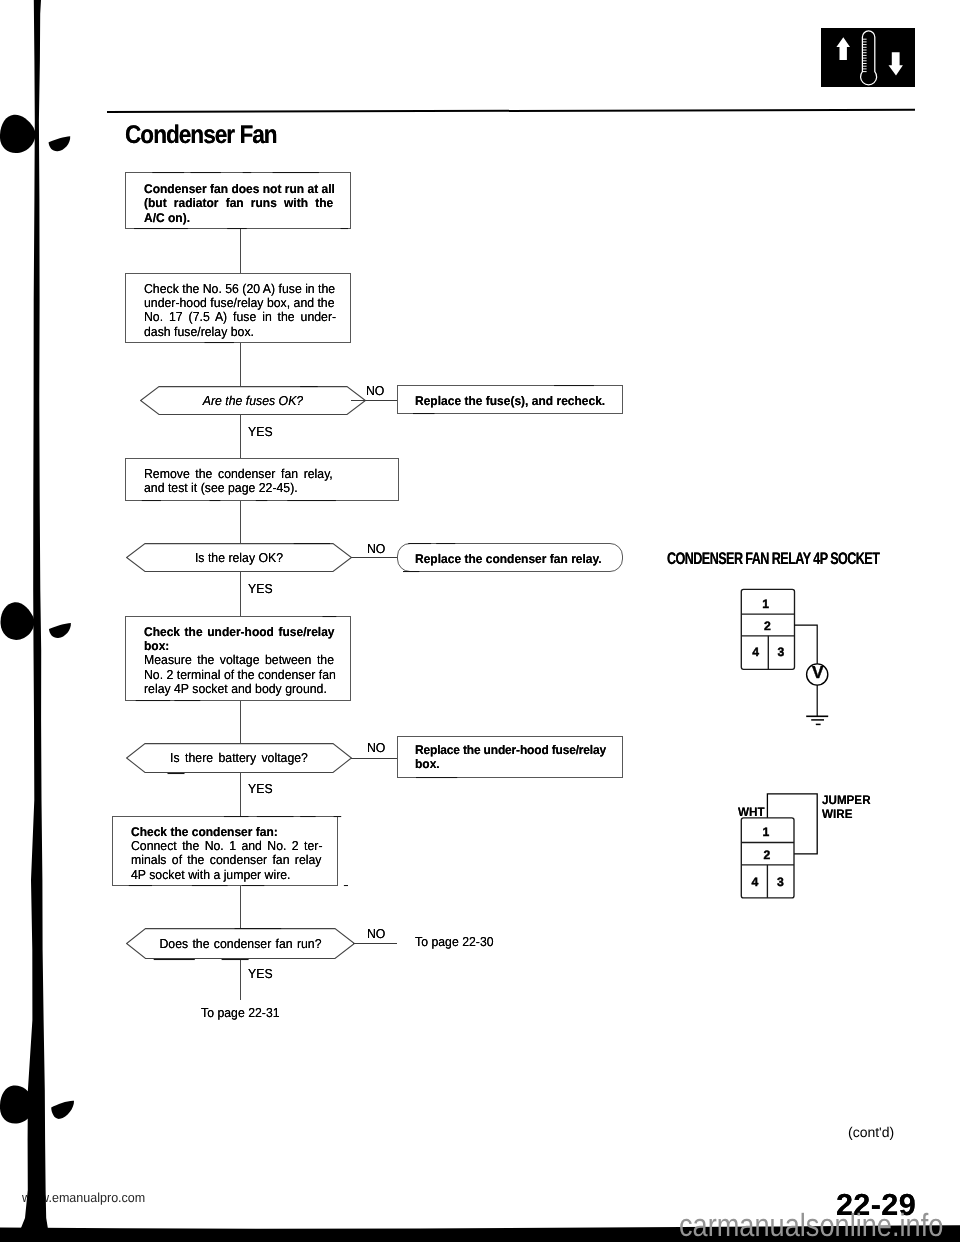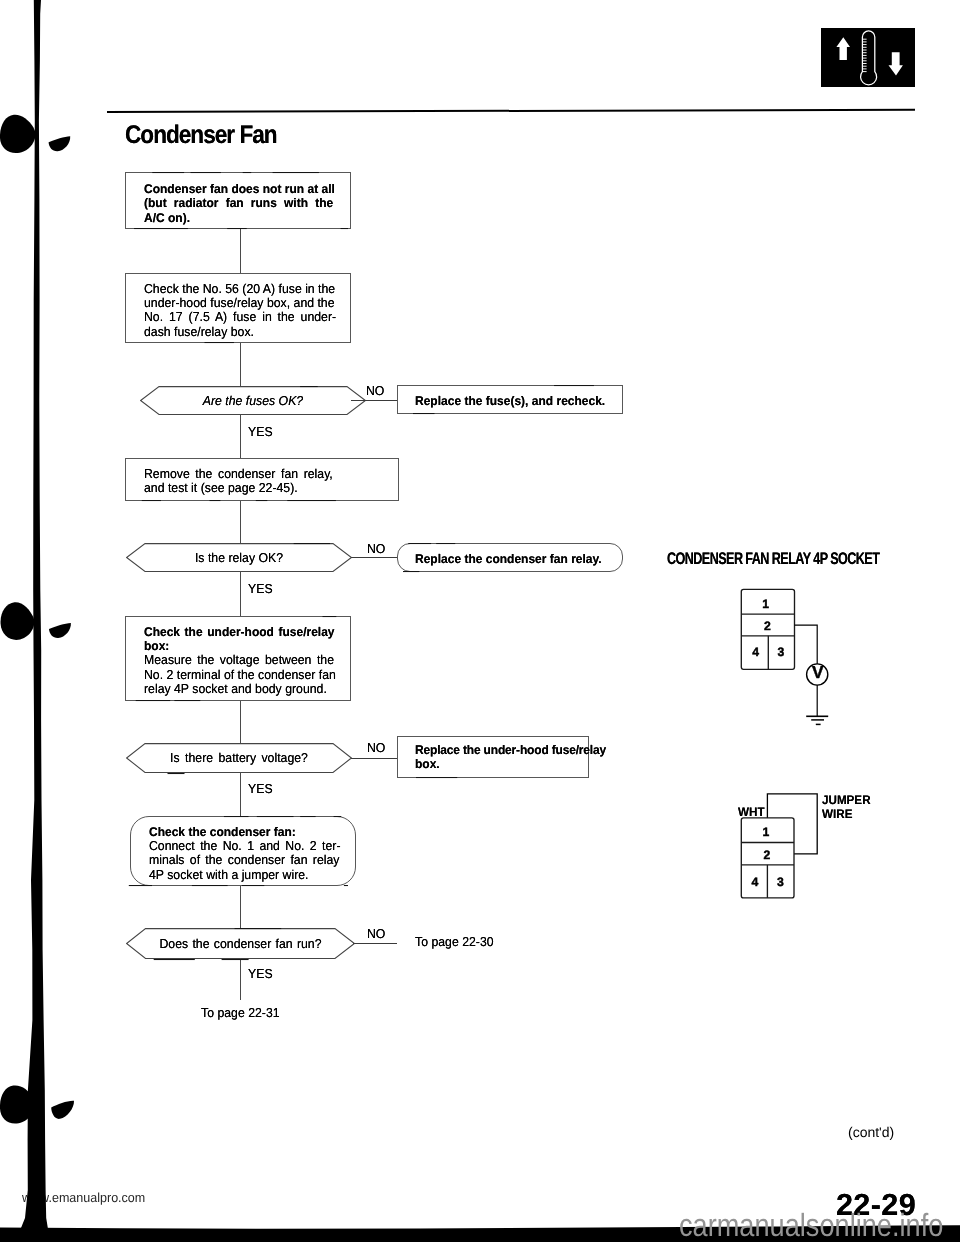--- a/index.html
+++ b/index.html
@@ -174,28 +174,28 @@
     <div class="vline" style="left:239.5px;top:701px;height:43px;"></div>
 
     <div class="dec" style="left:126px;top:743px;width:226px;height:30px;">
       <svg viewBox="0 0 226 30" width="226" height="30" xmlns="http://www.w3.org/2000/svg">
         <path d="M19 0.6 H207 L225.4 15 L207 29.4 H19 L0.6 15 Z" fill="#fff" stroke="#444" stroke-width="1.05"></path>
       </svg>
       <div class="dtxt" style="top:8px;word-spacing:2.1px;">Is there battery voltage?</div>
     </div>
     <div class="hline" style="left:351px;top:757.5px;width:46px;"></div>
     <div class="lbl" style="left:366.5px;top:741px;">NO</div>
-    <div class="fbox" style="left:397px;top:736px;width:192px;height:42px;padding-left:39px;">
+    <div class="fbox" style="left:397px;top:736px;width:226px;height:42px;padding-left:39px;">
       <div class="ftxt b" style="left:16.8px;top:5.9px;letter-spacing:-0.185px;">Replace the under-hood fuse/relay</div>
       <div class="ftxt b" style="left:16.8px;top:20.3px;">box.</div>
     </div>
     <div class="vline" style="left:239.5px;top:772px;height:44px;"></div>
     <div class="lbl" style="left:248px;top:782px;">YES</div>
 
-    <div class="fbox" style="left:130px;top:816px;width:226px;height:70px;border-radius:19px;">
+    <div class="fbox" style="left:112px;top:816px;width:226px;height:70px;">
       <div class="ftxt b" style="left:17.9px;top:7.5px;">Check the condenser fan:</div>
       <div class="ftxt" style="left:17.9px;top:21.9px;word-spacing:2.1px;">Connect the No. 1 and No. 2 ter-</div>
       <div class="ftxt" style="left:17.9px;top:36.3px;word-spacing:2.0px;">minals of the condenser fan relay</div>
       <div class="ftxt" style="left:17.9px;top:50.7px;">4P socket with a jumper wire.</div>
     </div>
     <div class="vline" style="left:239.5px;top:886px;height:43px;"></div>
 
     <div class="dec" style="left:126px;top:928px;width:229px;height:27px;">
       <svg viewBox="0 0 229 31" width="229" height="31" xmlns="http://www.w3.org/2000/svg">
         <path d="M19.5 0.6 H209 L228.4 15.5 L209 30.4 H19.5 L0.6 15.5 Z" fill="#fff" stroke="#444" stroke-width="1.05"></path>

